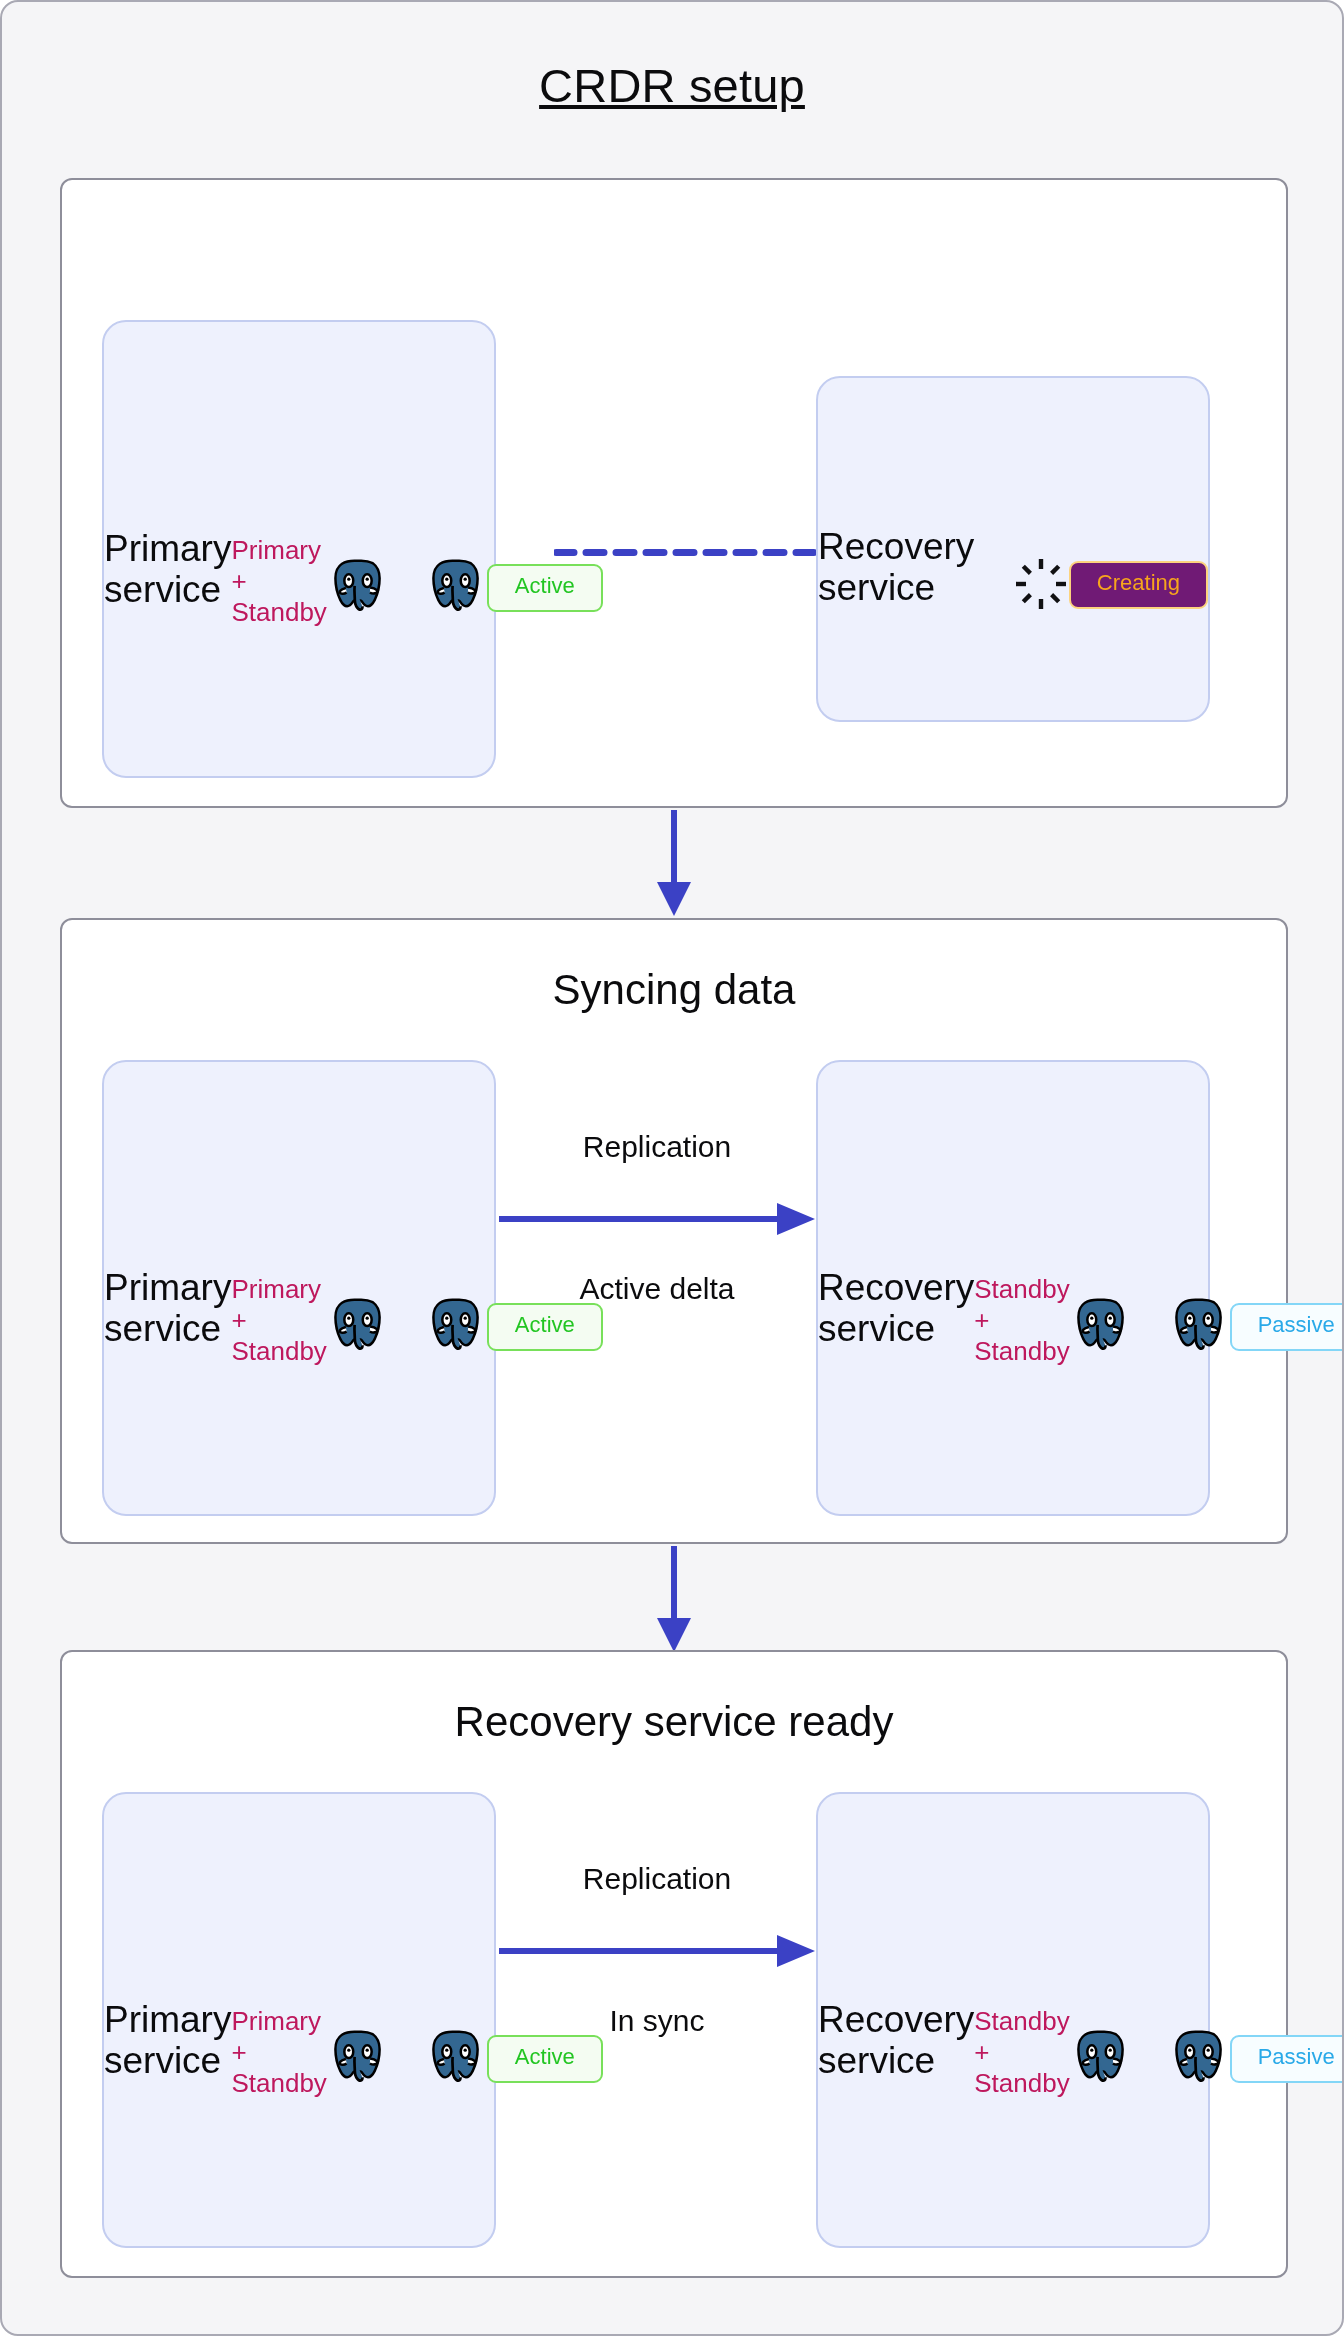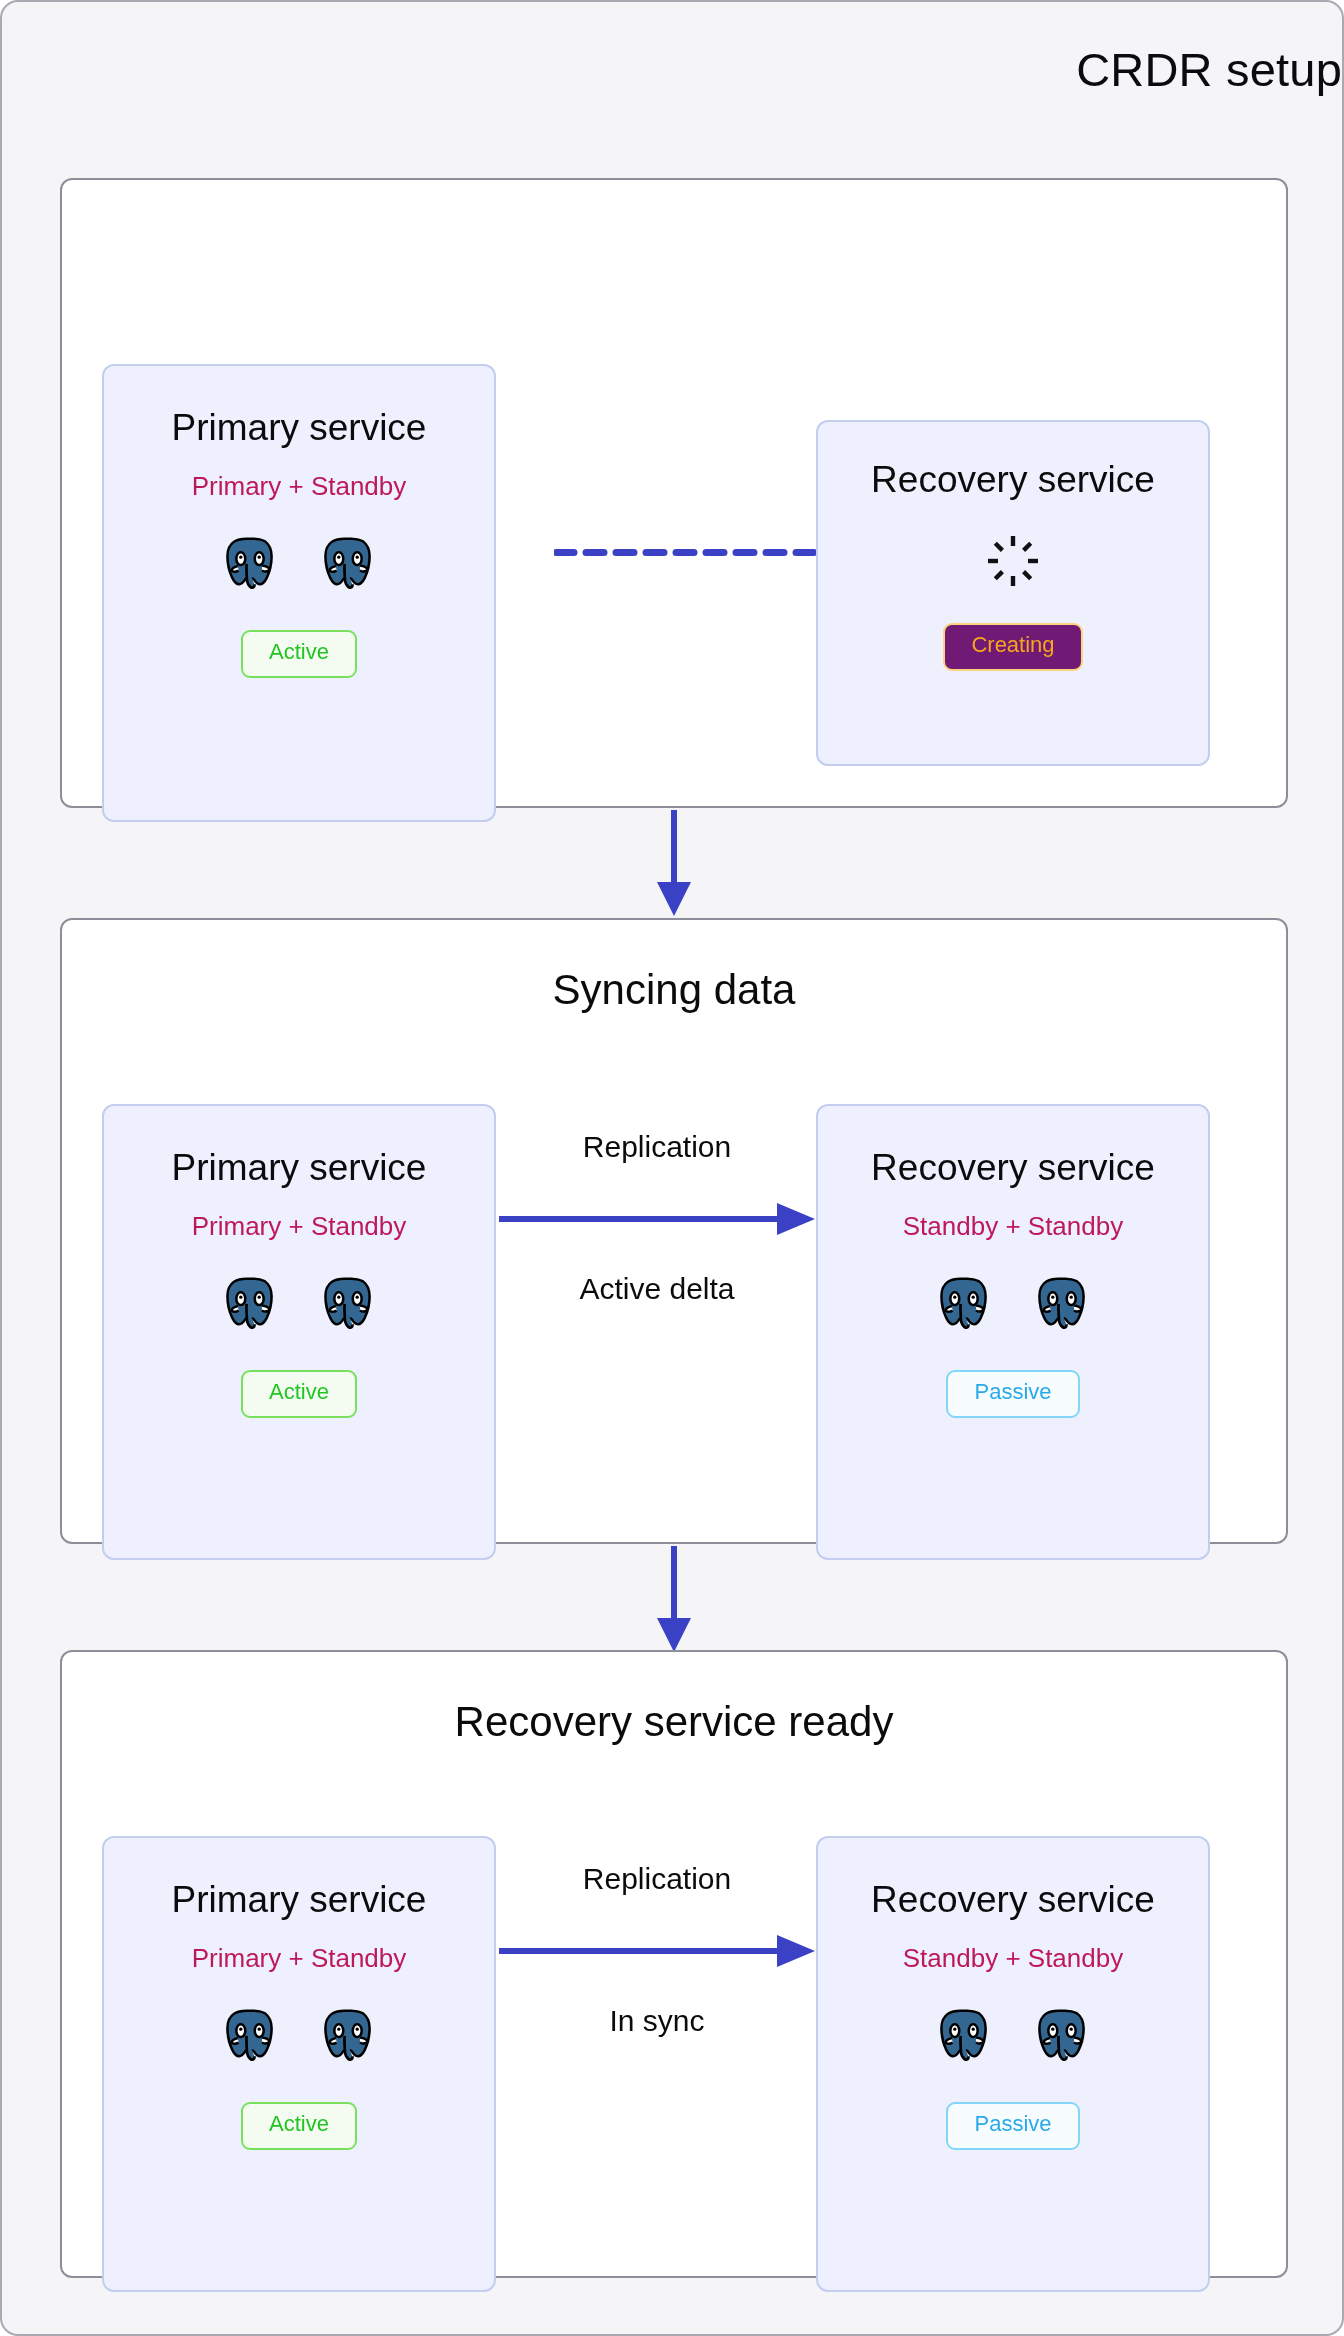--- a/index.html
+++ b/index.html
@@ -20,28 +20,29 @@
     width: 1344px;
     height: 2336px;
     background: #f5f5f7;
     border: 2px solid #a9a9b4;
     border-radius: 18px;
     overflow: hidden;
   }
 
   .diagram-title {
     position: absolute;
-    top: 40px;
+    top: 56px;
     left: 0;
     width: 100%;
-    text-align: right;
+    text-align: center;
     font-size: 47px;
     font-weight: 400;
     color: #0b0b0d;
     letter-spacing: 0.2px;
+    text-decoration: underline;
   }
 
   
   .stage {
     position: absolute;
     left: 58px;
     width: 1228px;
     box-sizing: border-box;
     background: #ffffff;
     border: 2px solid #8e8e9a;
@@ -61,25 +62,24 @@
     font-weight: 400;
     color: #0b0b0d;
   }
 
   
   .card {
     position: absolute;
     box-sizing: border-box;
     background: #eef1fd;
     border: 2px solid #c3cdf0;
-    border-radius: 12px;
+    border-radius: 24px;
     display: flex;
-    flex-direction: column;
+    flex-direction: row;
     align-items: center;
-    margin-top: 44px;
   }
 
   .card-primary { left: 40px; width: 394px; }
   .card-recovery { left: 754px; width: 394px; }
 
   
   .stage-1 .card-primary  { top: 140px; height: 458px; padding-top: 42px; }
   .stage-1 .card-recovery { top: 196px; height: 346px; padding-top: 38px; }
 
   

